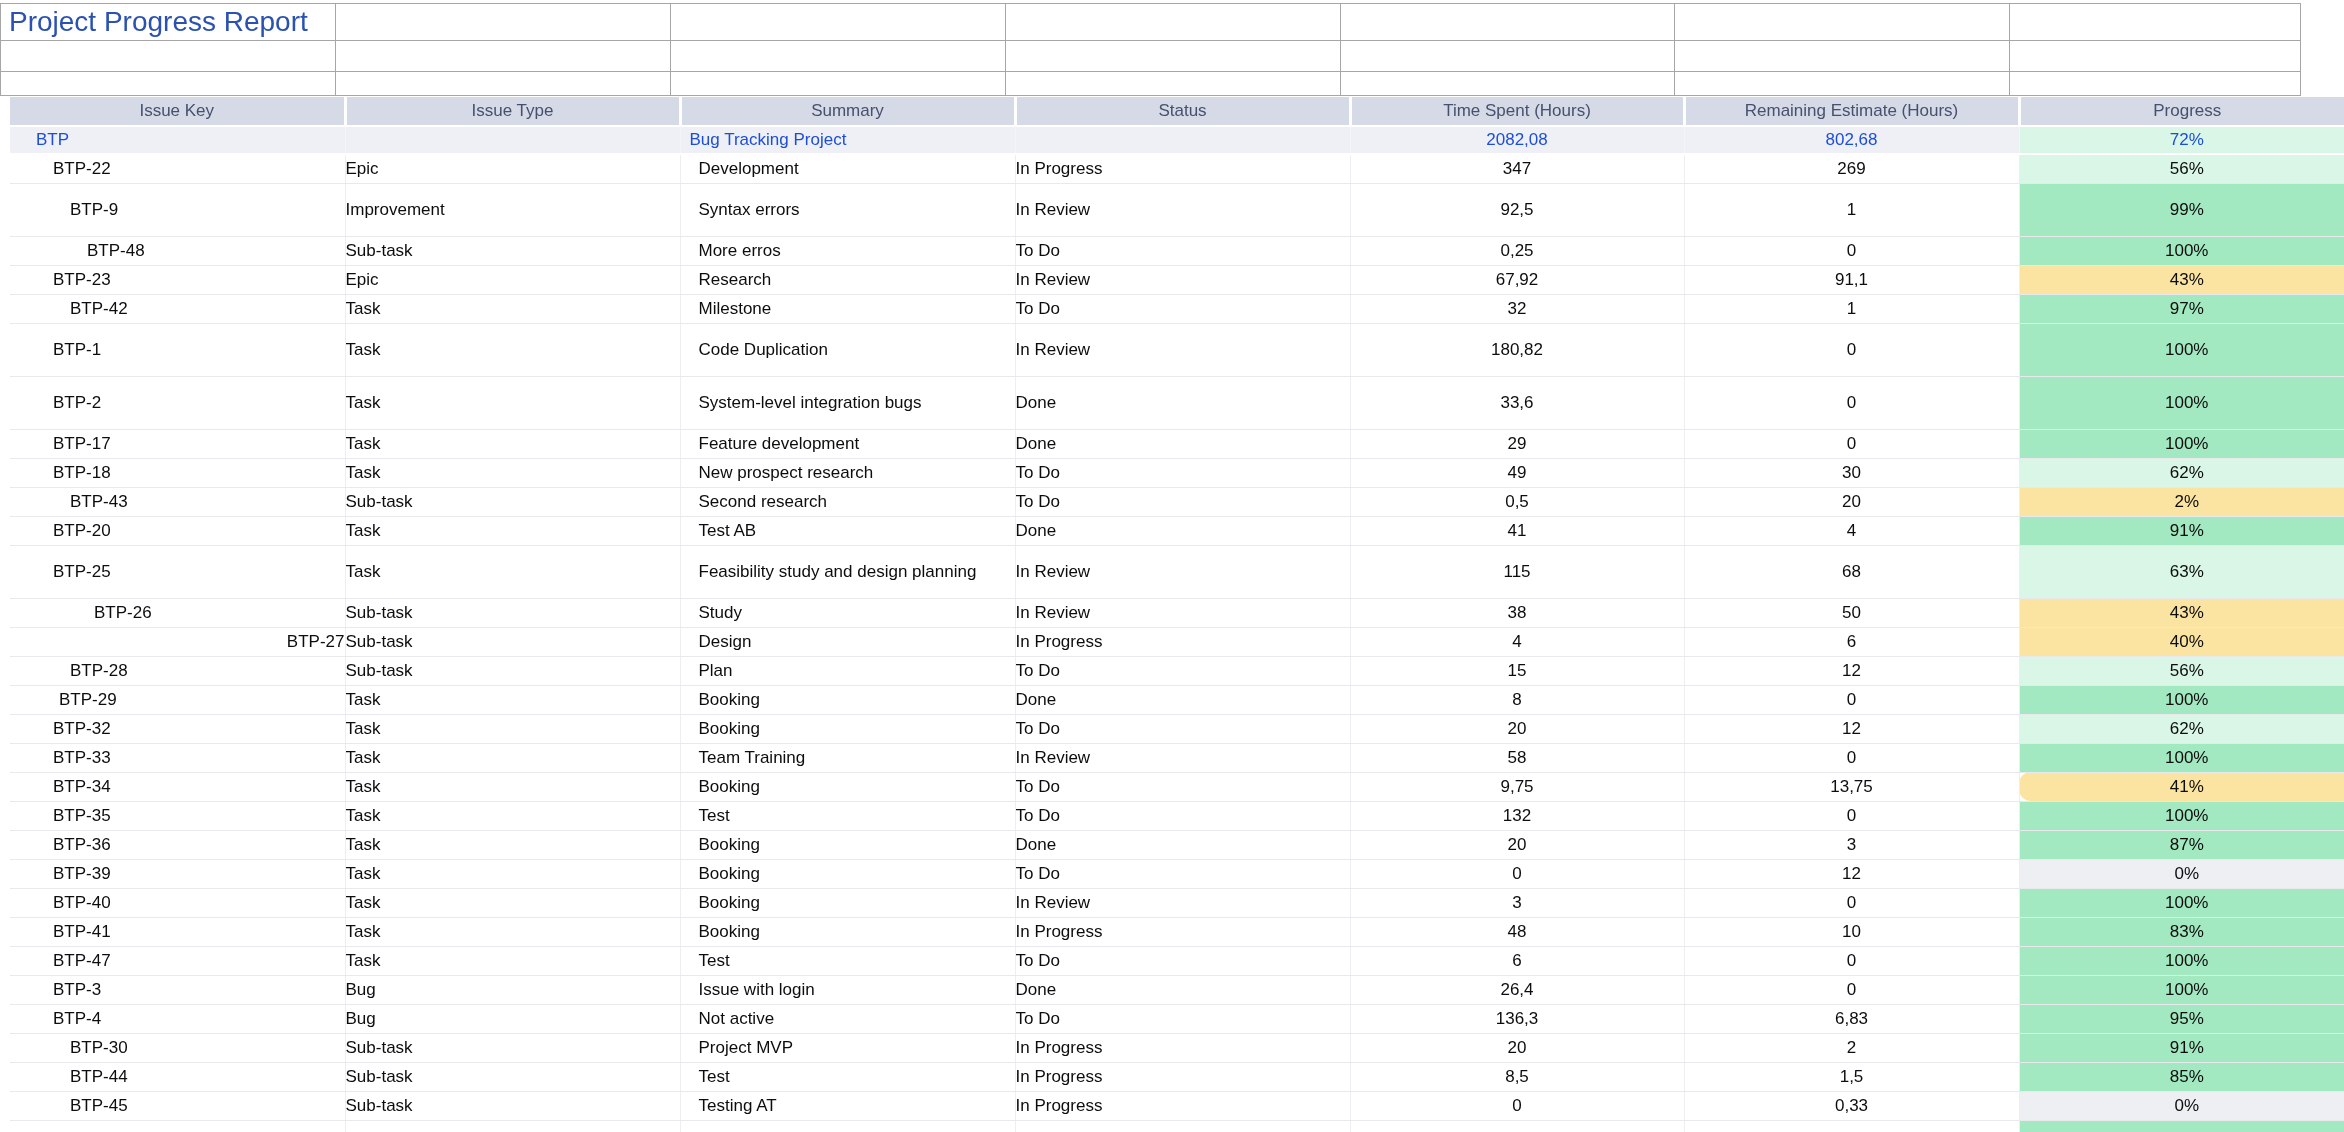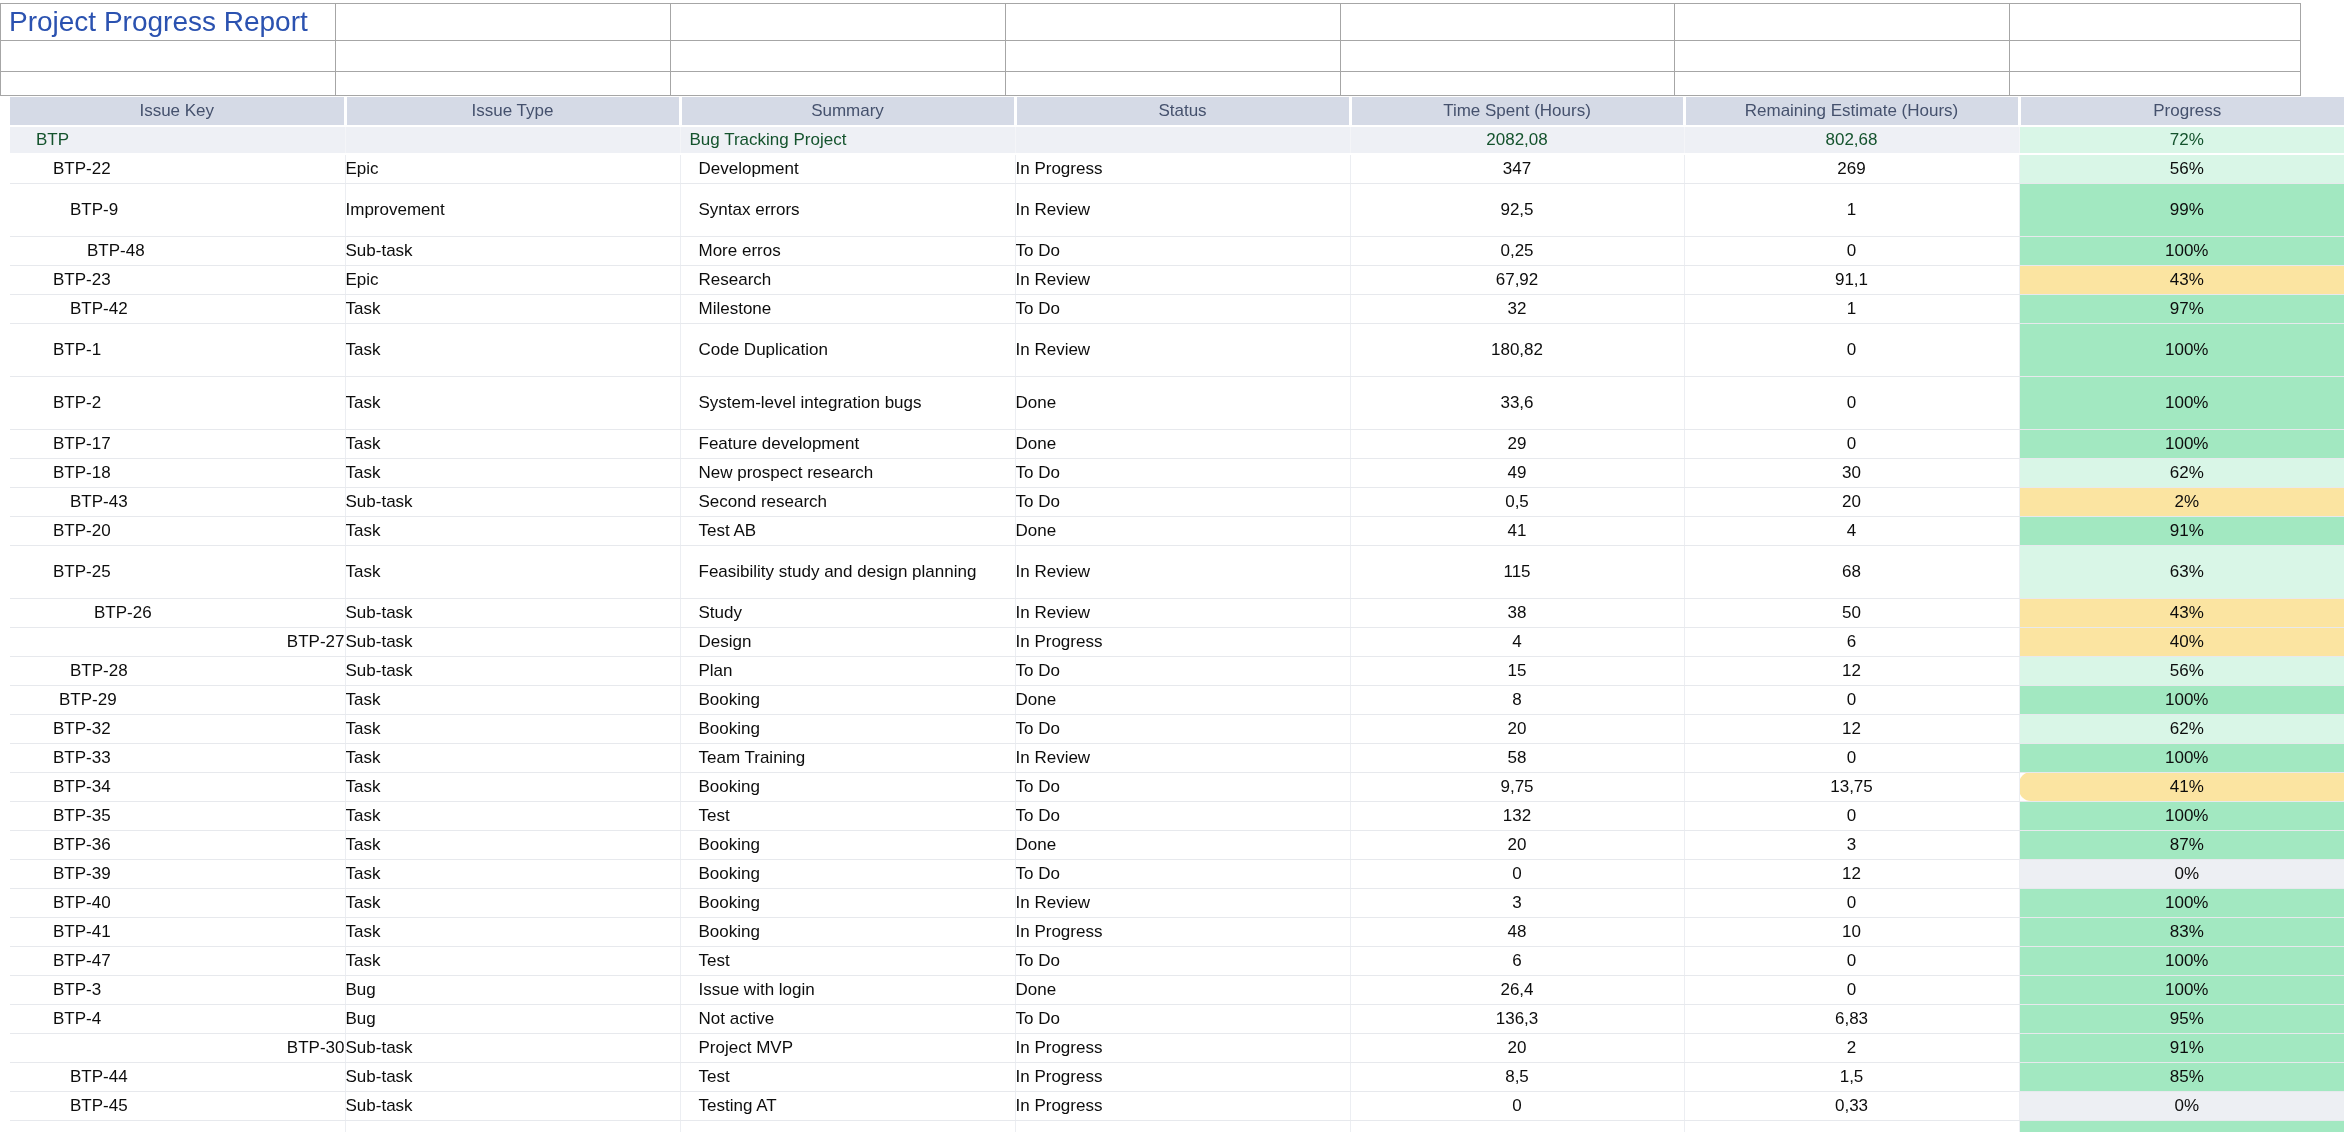--- a/index.html
+++ b/index.html
@@ -84,21 +84,21 @@
   td.c-num    { text-align: center; white-space: nowrap; }
   td.c-progress {
     text-align: center;
     border-bottom: 2px solid #ffffff;
     border-right: none;
     white-space: nowrap;
   }
 
   tr.summary-row td {
     background: #eef0f5;
-    color: #14532d;
+    color: #1d4ed8;
     border-bottom: 2px solid #ffffff;
     border-right: 1px solid #f4f5f8;
   }
   tr.summary-row td.c-summary { text-indent: 9px; }
 </style>
 </head>
 <body>
 
 <div class="screen">
 
@@ -413,21 +413,21 @@
         <tr class="row-std">
           <td class="c-key" style="padding-left: 43px;">BTP-4</td>
           <td class="c-type">Bug</td>
           <td class="c-summary">Not active</td>
           <td class="c-status">To Do</td>
           <td class="c-num">136,3</td>
           <td class="c-num">6,83</td>
           <td class="c-progress" style="background: rgb(162, 232, 193);">95%</td>
         </tr>
         <tr class="row-std">
-          <td class="c-key" style="padding-left: 60px; text-align: right;">BTP-30</td>
+          <td class="c-key" style="padding-left: 60px;">BTP-30</td>
           <td class="c-type">Sub-task</td>
           <td class="c-summary">Project MVP</td>
           <td class="c-status">In Progress</td>
           <td class="c-num">20</td>
           <td class="c-num">2</td>
           <td class="c-progress" style="background: rgb(162, 232, 193);">91%</td>
         </tr>
         <tr class="row-std">
           <td class="c-key" style="padding-left: 60px;">BTP-44</td>
           <td class="c-type">Sub-task</td>

